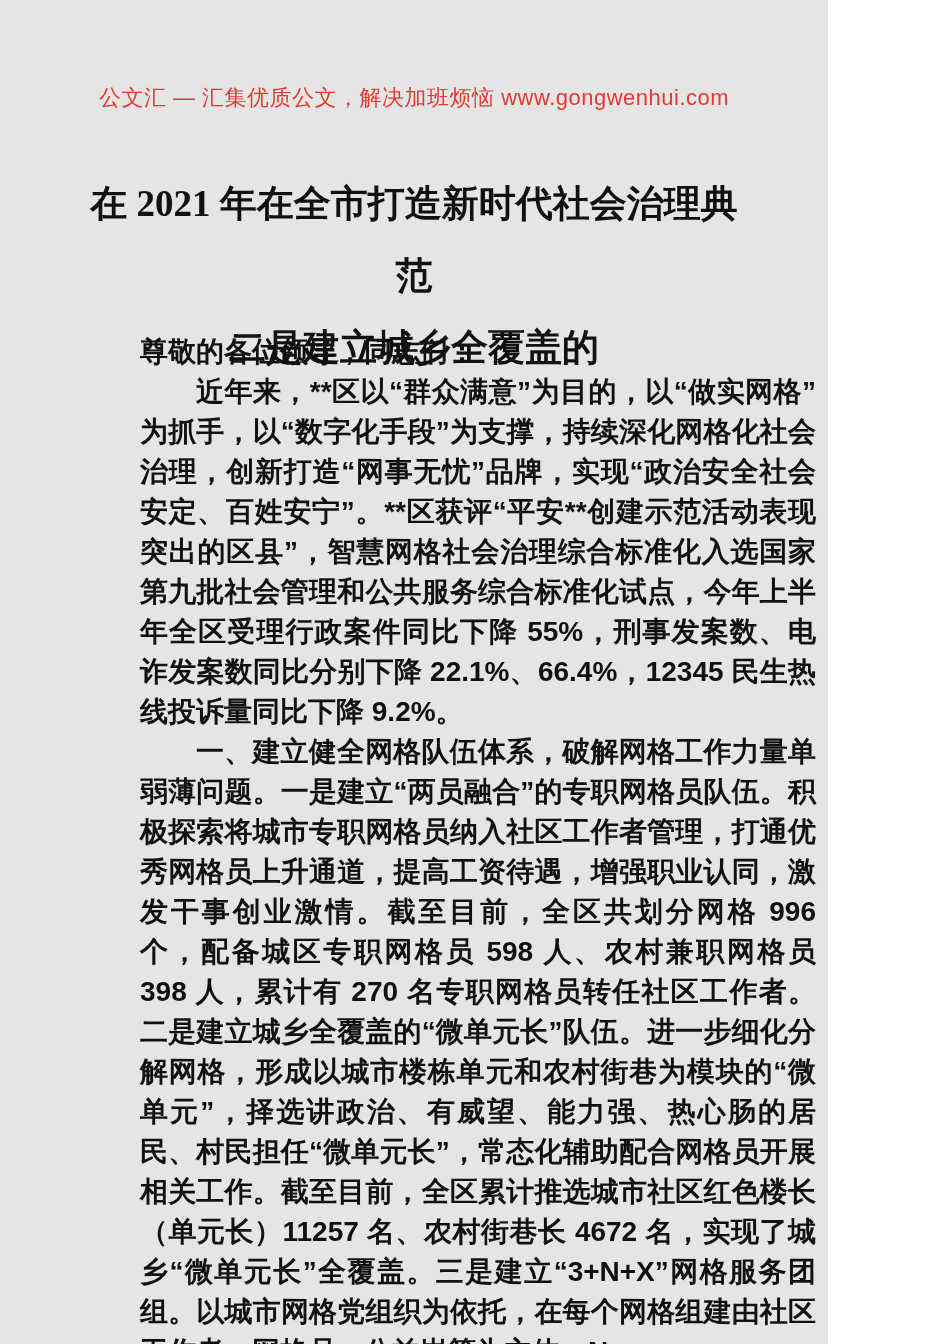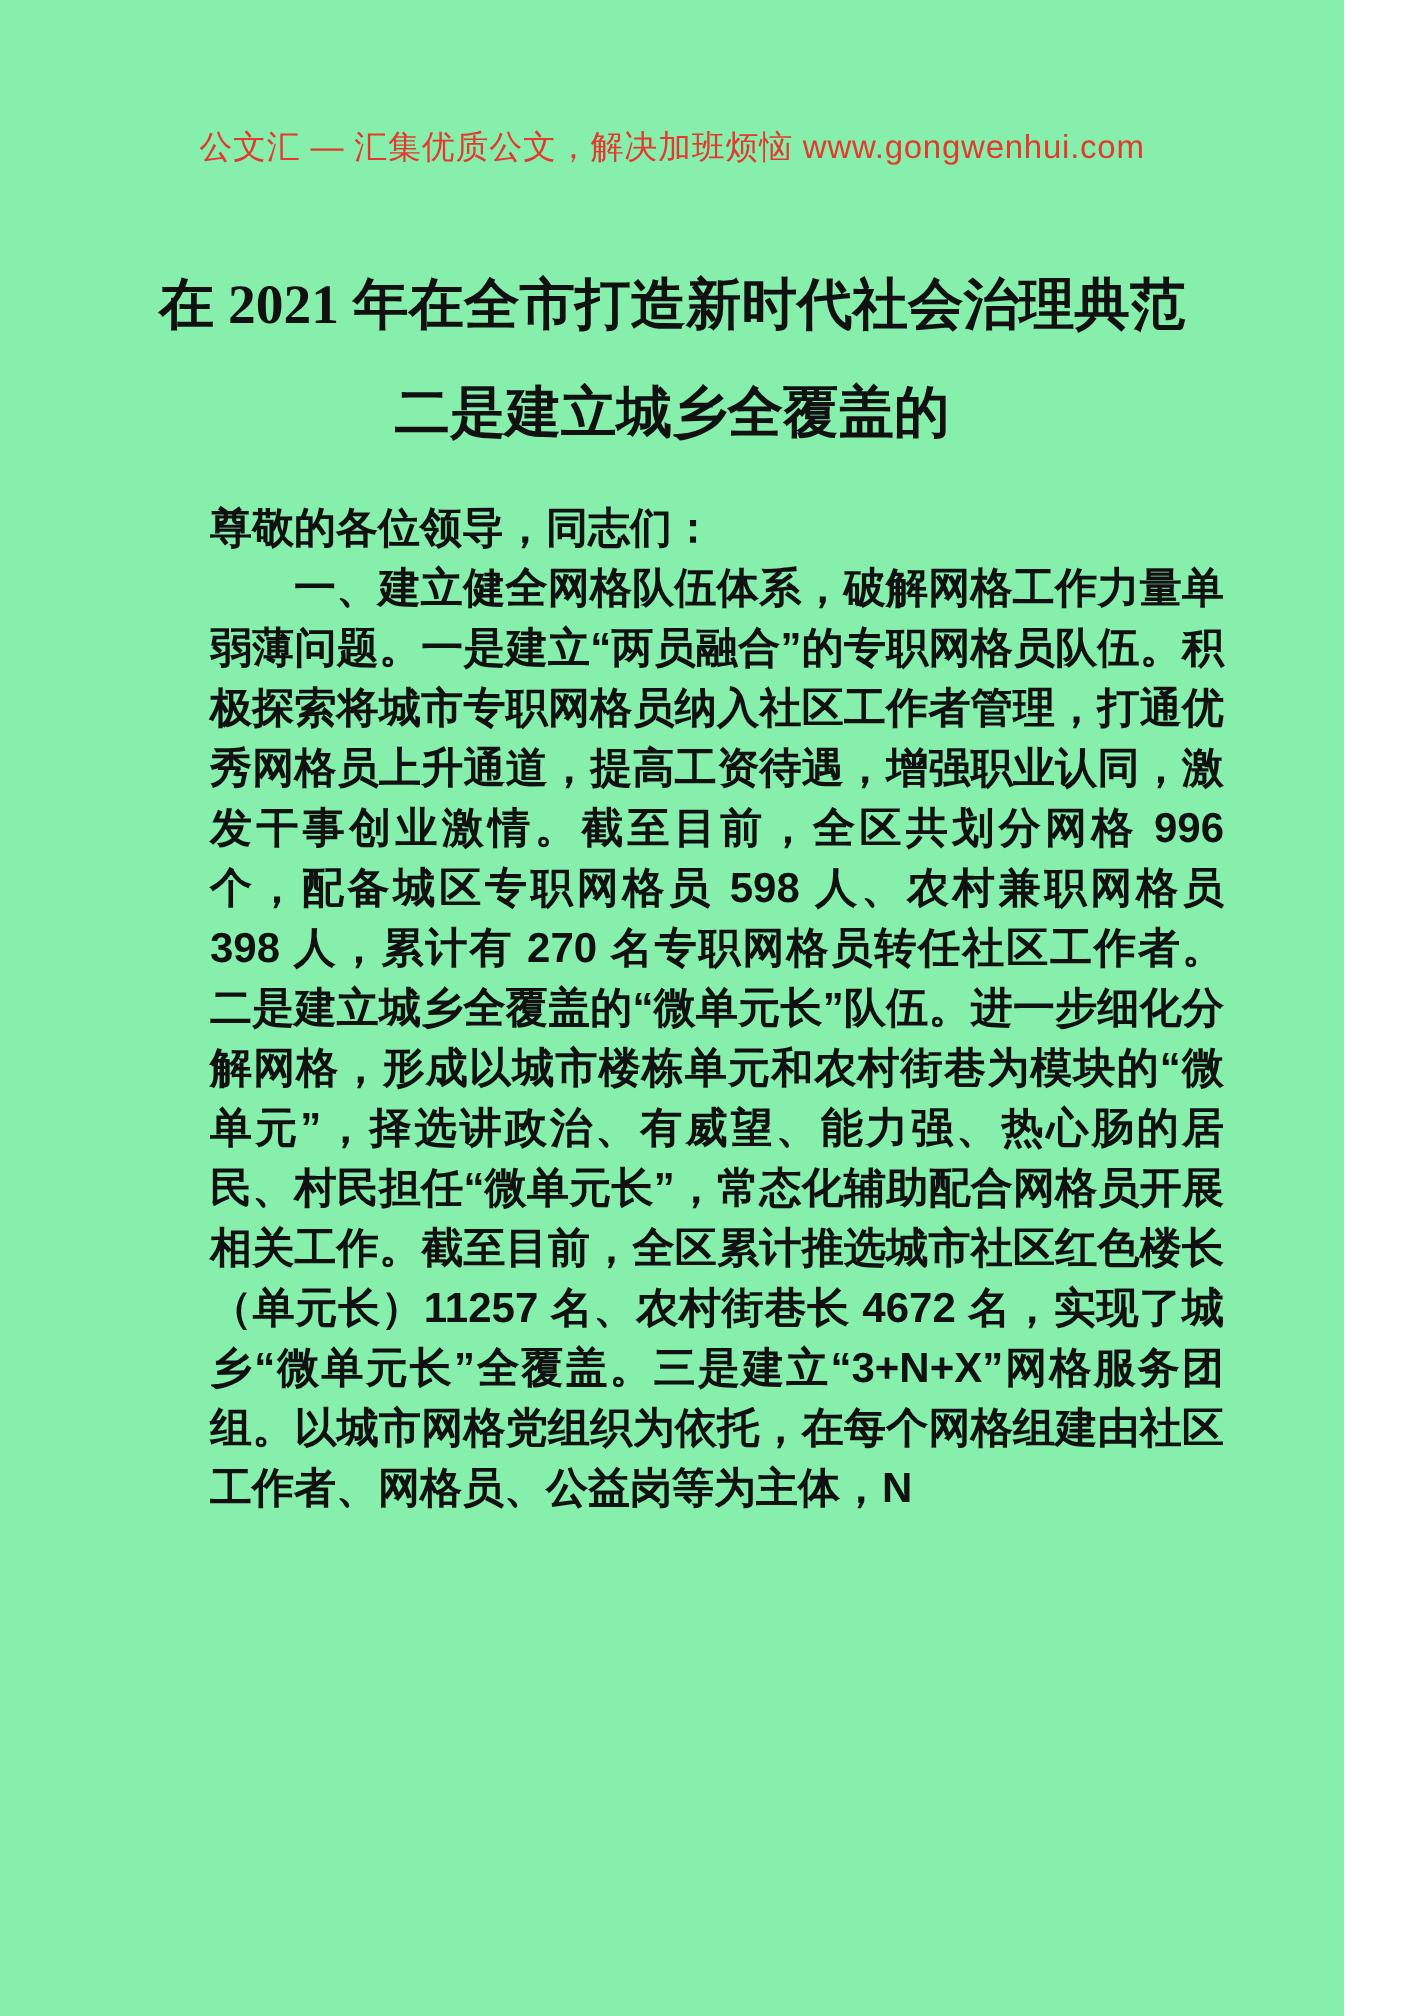--- a/index.html
+++ b/index.html
@@ -2,23 +2,23 @@
 <html lang="zh"><head>
 <meta charset="utf-8">
 <style>
   html, body {
     margin: 0;
     padding: 0;
     background: #ffffff;
   }
   .page {
     position: relative;
-    width: 896px;
+    width: 828px;
     height: 1344px;
-    background: #86efac;
+    background: #e5e5e5;
     overflow: hidden;
     font-family: "Liberation Sans", sans-serif;
   }
   .watermark-header {
     position: absolute;
     top: 84px;
     left: 0;
     right: 0;
     text-align: center;
     font-size: 22px;
@@ -70,16 +70,17 @@
     <span>公文汇 — 汇集优质公文，解决加班烦恼 www.gongwenhui.com</span>
   </div>
 
   <div class="doc-title">
     <div class="title-line">在 2021 年在全市打造新时代社会治理典范</div>
     <div class="title-line">二是建立城乡全覆盖的</div>
   </div>
 
   <div class="doc-body">
       <p class=""><span class="run">尊敬的各位领导，同志们：</span></p>
+      <p class="indent"><span class="run">近年来，**区以“群众满意”为目的，以“做实网格”为抓手，以“数字化手段”为支撑，持续深化网格化社会治理，创新打造“网事无忧”品牌，实现“政治安全社会安定、百姓安宁”。**区获评“平安**创建示范活动表现突出的区县”，智慧网格社会治理综合标准化入选国家第九批社会管理和公共服务综合标准化试点，今年上半年全区受理行政案件同比下降 55%，刑事发案数、电诈发案数同比分别下降 22.1%、66.4%，12345 民生热线投诉量同比下降 9.2%。</span></p>
       <p class="indent"><span class="run bold">一、建立健全网格队伍体系，破解网格工作力量单弱薄问题。</span><span class="run bold">一是建立“两员融合”的专职网格员队伍。</span><span class="run">积极探索将城市专职网格员纳入社区工作者管理，打通优秀网格员上升通道，提高工资待遇，增强职业认同，激发干事创业激情。截至目前，全区共划分网格 996 个，配备城区专职网格员 598 人、农村兼职网格员 398 人，累计有 270 名专职网格员转任社区工作者。</span><span class="run bold">二是建立城乡全覆盖的“微单元长”队伍。</span><span class="run">进一步细化分解网格，形成以城市楼栋单元和农村街巷为模块的“微单元”，择选讲政治、有威望、能力强、热心肠的居民、村民担任“微单元长”，常态化辅助配合网格员开展相关工作。截至目前，全区累计推选城市社区红色楼长（单元长）11257 名、农村街巷长 4672 名，实现了城乡“微单元长”全覆盖。</span><span class="run bold">三是建立“3+N+X”网格服务团组。</span><span class="run">以城市网格党组织为依托，在每个网格组建由社区工作者、网格员、公益岗等为主体，N</span></p>
     </div>
 
 </div>
 
 </body></html>

